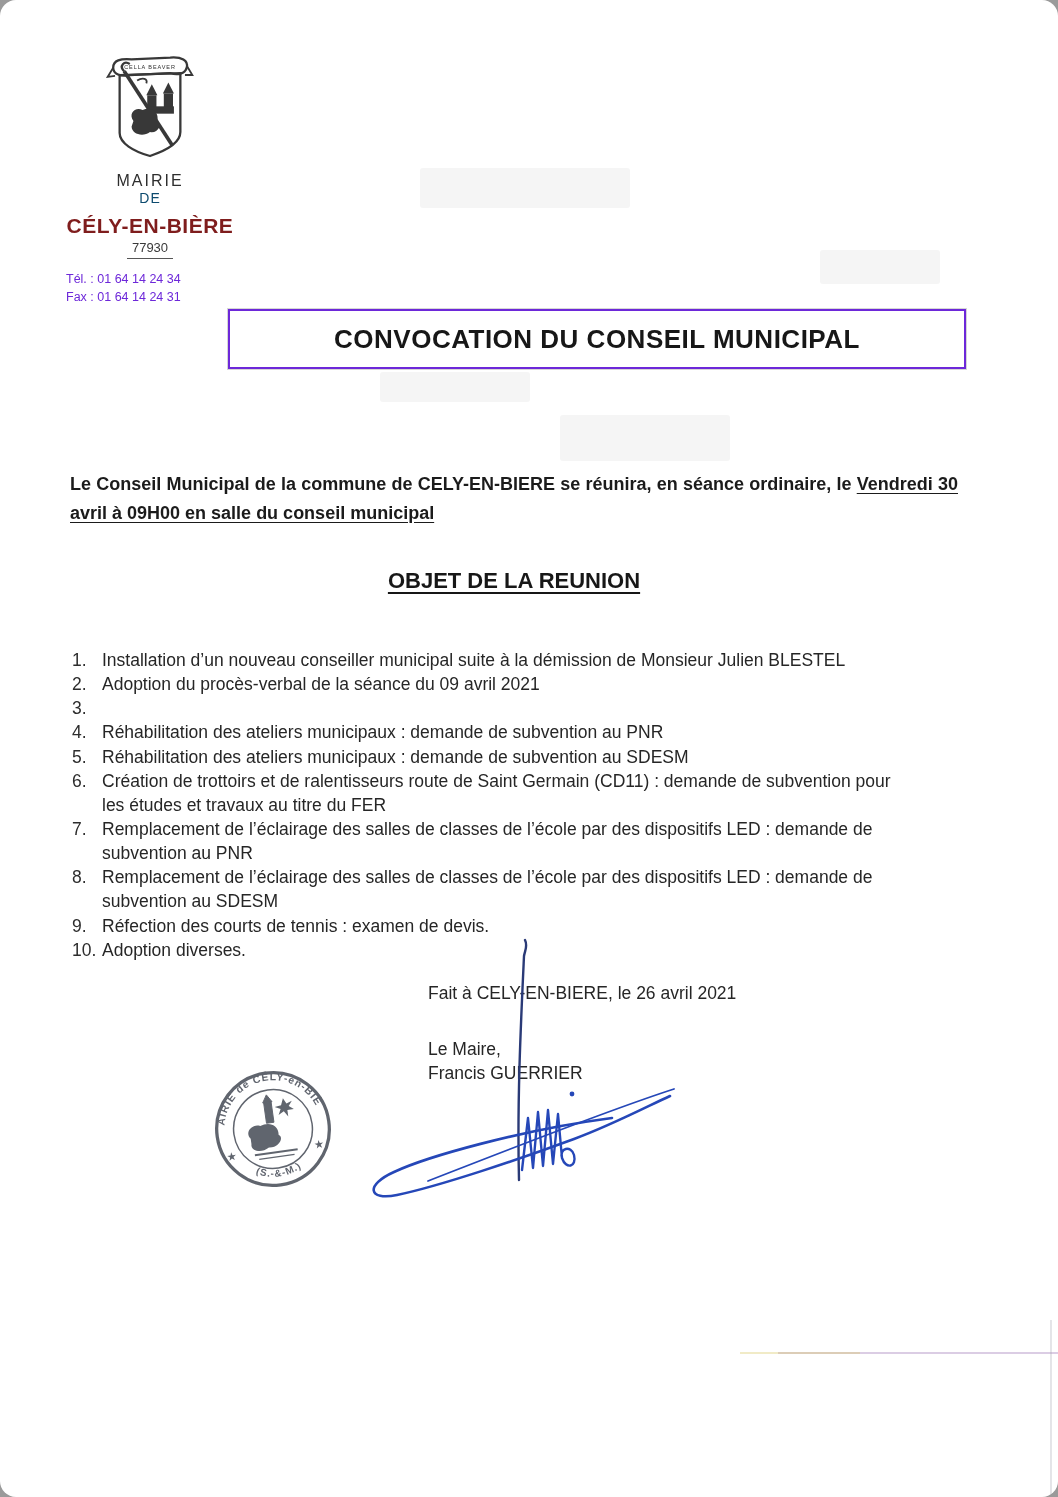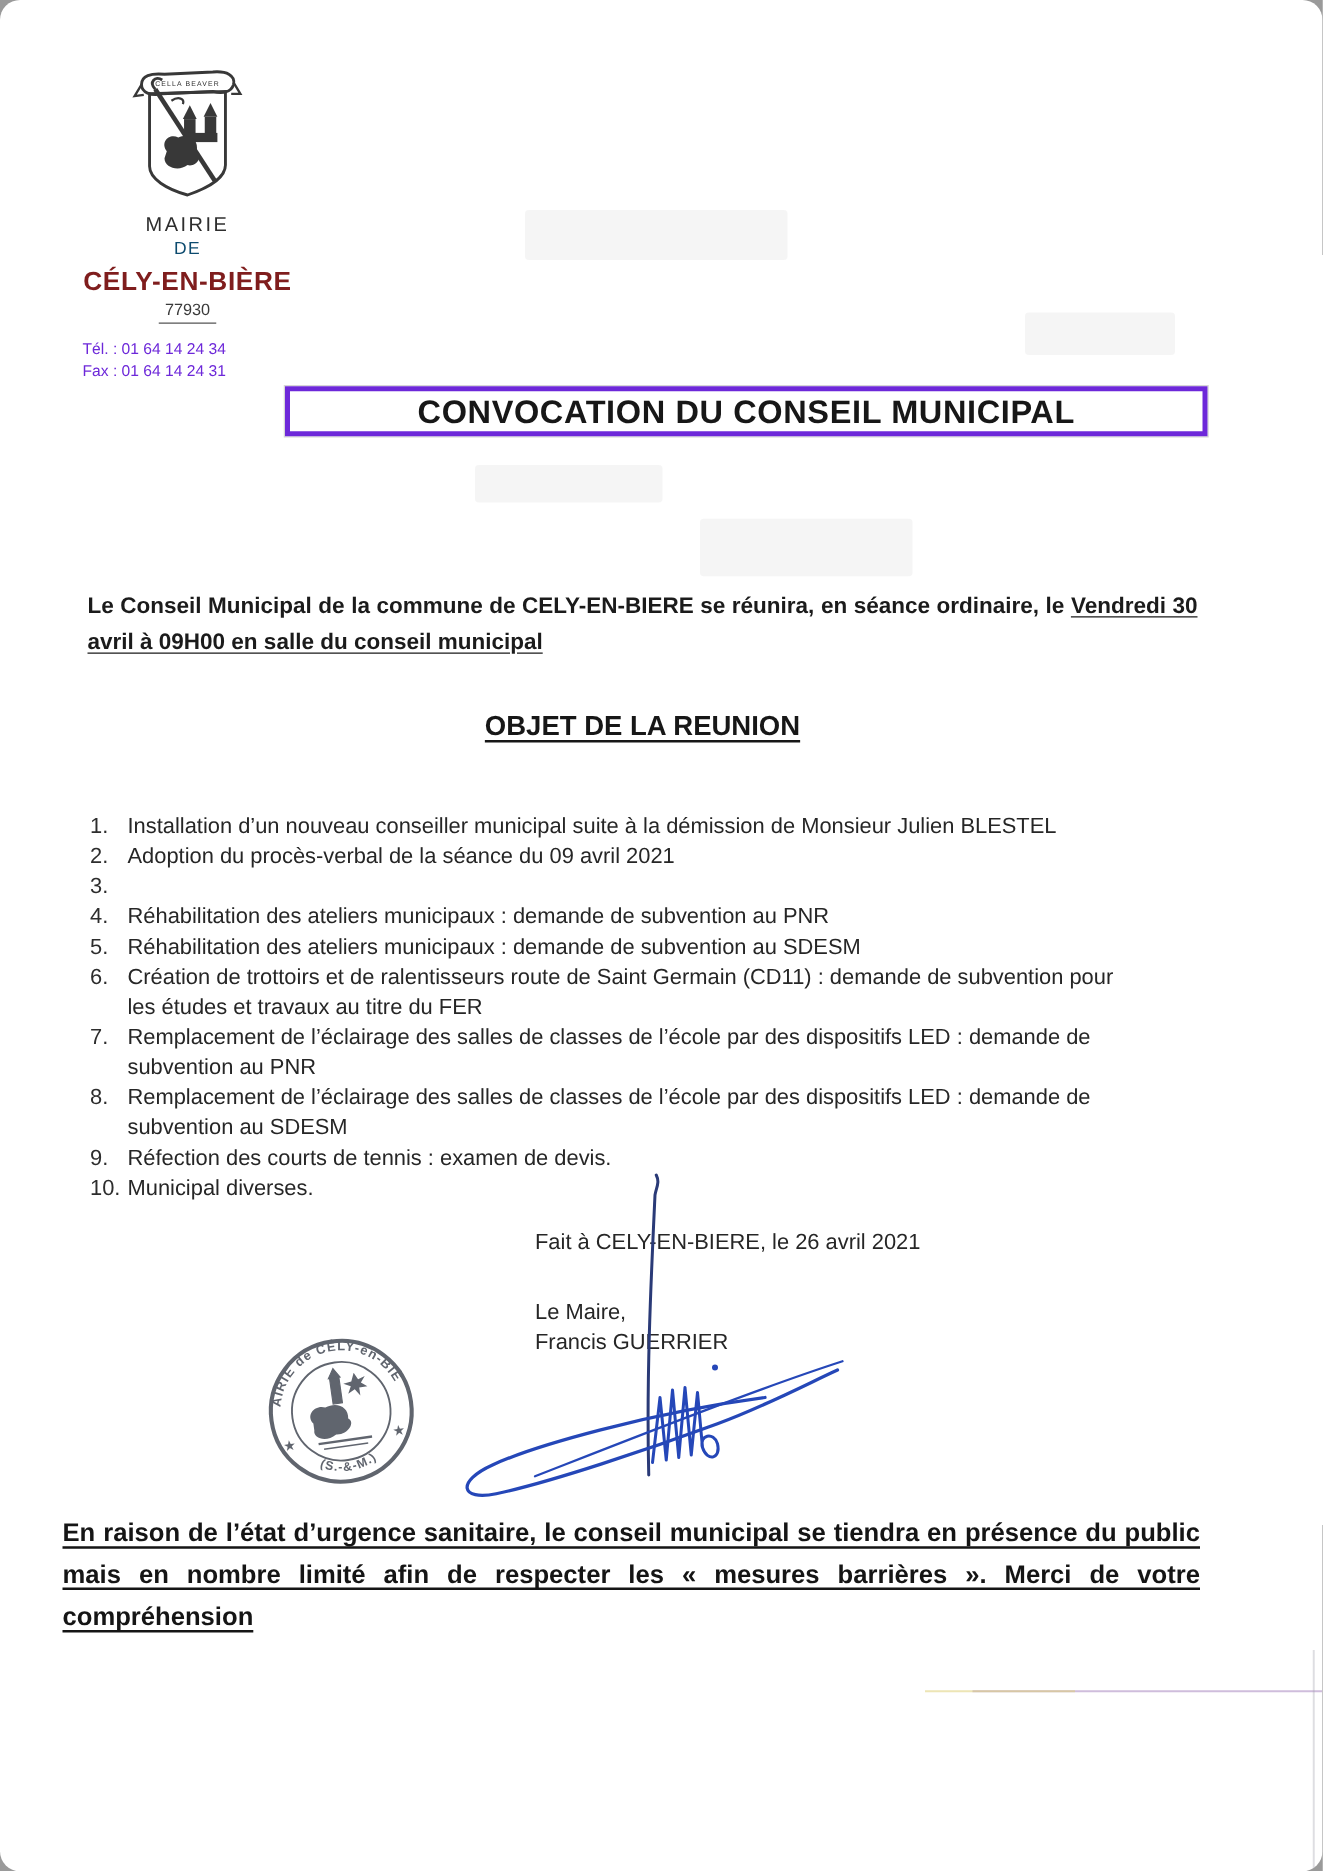--- a/index.html
+++ b/index.html
@@ -17,22 +17,22 @@
   .crest{ display:block; margin:0 auto 4px auto; width:92px; height:116px; }
   .org-line1{ font-size:16px; letter-spacing:2px; color:#2e2e2e; }
   .org-line2{ font-size:14px; letter-spacing:1px; color:#0c4a6e; margin-top:0; }
   .commune{ font-size:21px; font-weight:bold; letter-spacing:.5px; color:#7f1d1d; margin-top:8px; }
   .postal{ font-size:13px; color:#3a3a3a; margin-top:2px; }
   .postal-rule{ width:46px; height:1px; background:#555; margin:3px auto 0 auto; }
   .contact{ text-align:left; margin-top:12px; padding-left:26px; font-size:12.5px; line-height:1.4; color:#6d28d9; }
 
   
   .title-box{
-    position:absolute; left:228px; top:309px; width:738px; height:40px;
-    border:4px solid #6d28d9; box-shadow:0 0 0 1px #d6d6d6;
+    position:absolute; left:228px; top:309px; width:738px; height:60px;
+    border:2px solid #6d28d9; box-shadow:0 0 0 1px #d6d6d6;
     display:flex; align-items:center; justify-content:center; background:#fff;
   }
   .title-box h1{ font-size:26px; font-weight:bold; letter-spacing:.5px; color:#171717; }
 
   
   .intro{
     position:absolute; left:70px; top:470px; width:888px;
     font-size:18px; font-weight:bold; line-height:1.6; text-align:justify; color:#1b1b1b;
   }
   .intro .u{ text-decoration:underline; text-underline-offset:3px; }
@@ -146,21 +146,21 @@
     <li>
         <span class="num">8.</span>
         <span class="txt">Remplacement de l’éclairage des salles de classes de l’école par des dispositifs LED : demande de subvention au SDESM</span>
       </li>
     <li>
         <span class="num">9.</span>
         <span class="txt">Réfection des courts de tennis : examen de devis.</span>
       </li>
     <li>
         <span class="num">10.</span>
-        <span class="txt">Municipal diverses.</span>
+        <span class="txt">Adoption diverses.</span>
       </li>
   </ol>
 
   <div class="closing">
     <div class="place-date">Fait à CELY-EN-BIERE, le 26 avril  2021</div>
     <div>Le Maire,</div>
     <div>Francis GUERRIER</div>
   </div>
 
   <div class="stamp-wrap">
@@ -202,15 +202,14 @@
       <path d="M428,1181 C510,1149 606,1111 674,1089" stroke-width="1.8"></path>
       <path d="M522,1170 L528,1118 L533,1168 L538,1112 L543,1166 L548,1110 L553,1164 L558,1114 L562,1158 C566,1170 577,1167 574,1155 C571,1145 559,1148 562,1158" stroke-width="2.4" stroke-linejoin="round"></path>
       <circle cx="572" cy="1094" r="2.4" fill="#2547b8" stroke="none"></circle>
     </g>
 
     <path d="M778,1353 L1058,1353" stroke="rgba(168,134,192,0.55)" stroke-width="1.6"></path>
     <path d="M740,1353 L860,1353" stroke="rgba(222,208,120,0.55)" stroke-width="1.6"></path>
     <path d="M1051,1320 L1051,1497" stroke="rgba(160,160,172,0.35)" stroke-width="1.6"></path>
   </svg>
 
-  <p class="notice">En raison de l’état d’urgence sanitaire, le conseil municipal se tiendra en présence du public mais en nombre limité afin de respecter les « mesures barrières ». Merci de votre compréhension</p>
 
 </div>
 
 </body></html>

